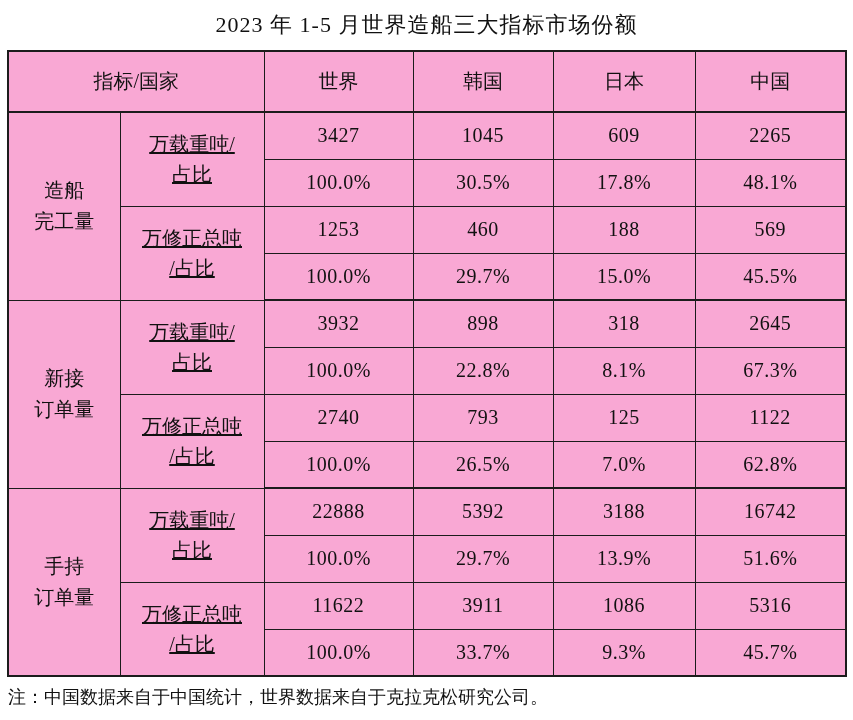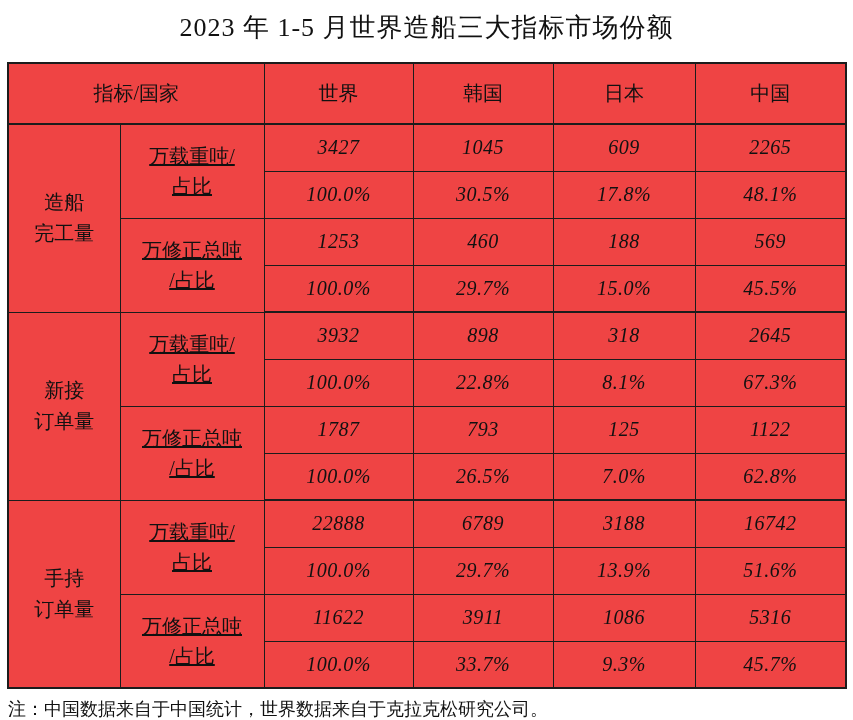--- a/index.html
+++ b/index.html
@@ -14,32 +14,32 @@
     width: 853px;
     height: 720px;
     background: #ffffff;
     overflow: hidden;
   }
   .doc-title {
     margin: 0;
     padding-top: 10px;
     height: 38px;
     text-align: center;
-    font-size: 26px;
+    font-size: 22px;
     font-weight: normal;
     letter-spacing: 1px;
     color: #111111;
   }
   table.share-table {
     border-collapse: collapse;
     table-layout: fixed;
     width: 838px;
     margin-left: 7px;
-    margin-top: 14px;
-    background: #ef4444;
+    margin-top: 2px;
+    background: #f9a8d4;
   }
   table.share-table,
   table.share-table td,
   table.share-table th {
     border: 1px solid #1c1c1c;
   }
   table.share-table {
     border-width: 2px;
   }
   table.share-table th,
@@ -55,21 +55,20 @@
   tr.hdr th {
     height: 59px;
     border-bottom-width: 2px;
   }
   tr.data-row { height: 47px; }
   tr.block-end td { border-bottom-width: 2px; }
   td.num {
     font-size: 24px;
     font-family: "Liberation Serif", "DejaVu Serif", serif;
     letter-spacing: 0.5px;
-    font-style: italic;
   }
   td.rowlabel { line-height: 1.55; }
   td.unitlabel { line-height: 1.5; text-decoration: underline; }
   .line { display: block; }
   .footnote {
     margin: 0;
     padding: 8px 12px 0 8px;
     font-size: 18px;
     color: #111111;
     font-family: "Liberation Sans", "DejaVu Sans", sans-serif;
@@ -157,21 +156,21 @@
         <td class="num">100.0%</td>
         <td class="num">22.8%</td>
         <td class="num">8.1%</td>
         <td class="num">67.3%</td>
       </tr>
       <tr class="data-row">
         <td class="unitlabel" rowspan="2">
           <span class="line">万修正总吨</span>
           <span class="line">/占比</span>
         </td>
-        <td class="num">1787</td>
+        <td class="num">2740</td>
         <td class="num">793</td>
         <td class="num">125</td>
         <td class="num">1122</td>
       </tr>
       <tr class="data-row block-end">
         <td class="num">100.0%</td>
         <td class="num">26.5%</td>
         <td class="num">7.0%</td>
         <td class="num">62.8%</td>
       </tr>
@@ -179,21 +178,21 @@
       <tr class="data-row">
         <td class="rowlabel" rowspan="4">
           <span class="line">手持</span>
           <span class="line">订单量</span>
         </td>
         <td class="unitlabel" rowspan="2">
           <span class="line">万载重吨/</span>
           <span class="line">占比</span>
         </td>
         <td class="num">22888</td>
-        <td class="num">6789</td>
+        <td class="num">5392</td>
         <td class="num">3188</td>
         <td class="num">16742</td>
       </tr>
       <tr class="data-row">
         <td class="num">100.0%</td>
         <td class="num">29.7%</td>
         <td class="num">13.9%</td>
         <td class="num">51.6%</td>
       </tr>
       <tr class="data-row">

